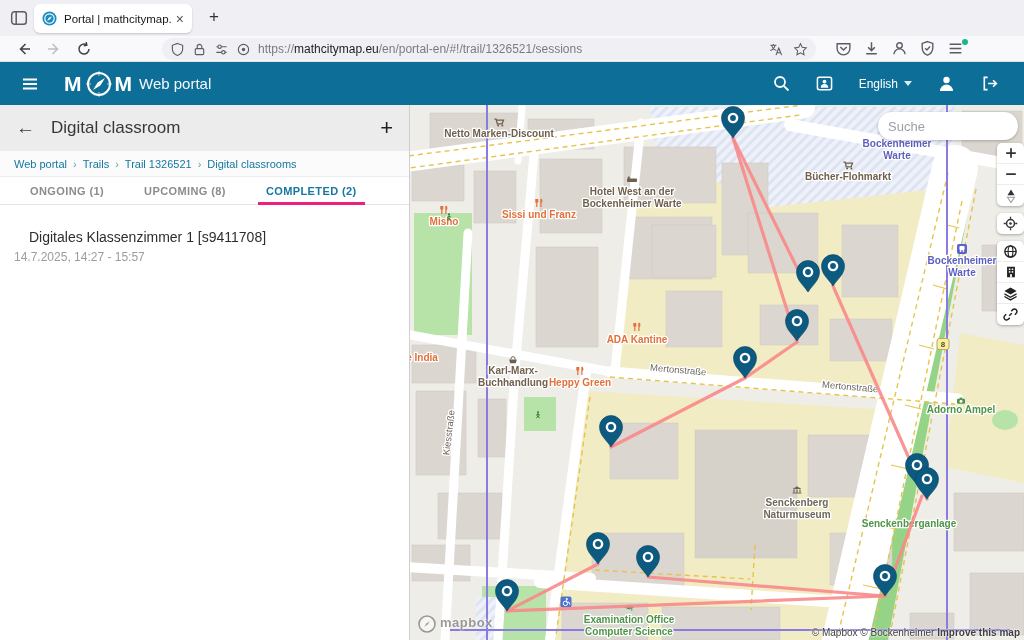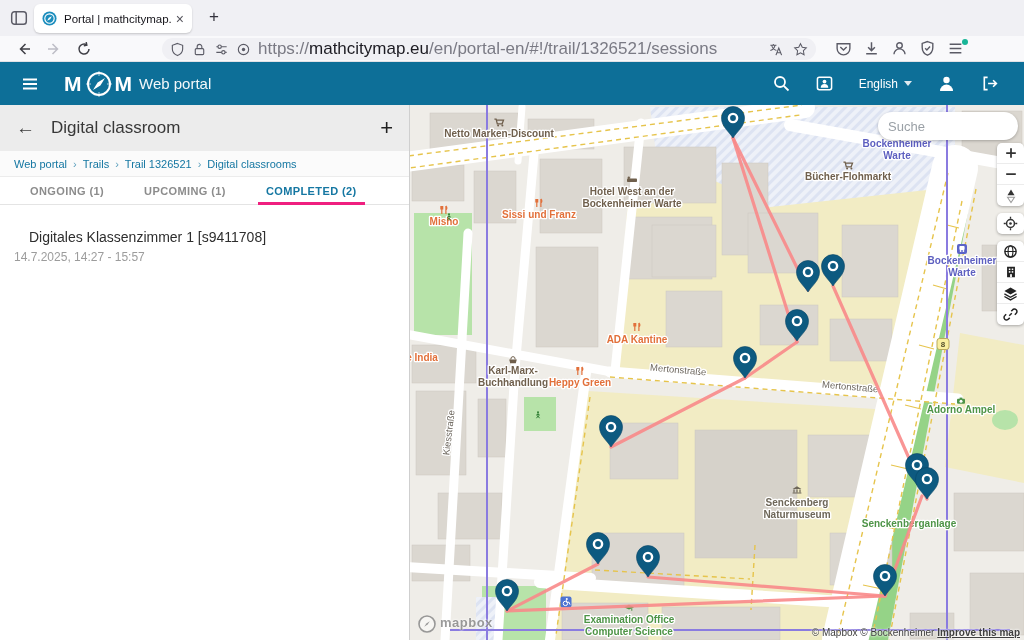--- a/index.html
+++ b/index.html
@@ -12,21 +12,21 @@
        box-shadow:0 1px 2px rgba(0,0,0,.18);display:flex;align-items:center;padding:0 8px;box-sizing:border-box;}
   .tab .fav{width:15px;height:15px;flex:0 0 15px;}
   .tab .title{font-size:11.5px;color:#15141a;margin-left:7px;white-space:nowrap;overflow:hidden;flex:1;}
   .tab .close{font-size:14px;color:#55545c;margin-left:4px;line-height:14px;}
   .newtab{position:absolute;left:203px;top:7px;font-size:17px;color:#33323c;width:22px;text-align:center;}
   .toolbar{position:absolute;left:0;top:36px;width:1024px;height:26px;background:#f9f9fb;border-bottom:1px solid #e1e1e6;box-sizing:border-box;}
   .navic{position:absolute;top:41px;width:16px;height:16px;color:#5b5b66;}
   .urlbar{position:absolute;left:162px;top:38px;width:654px;height:22px;background:#f0f0f4;border-radius:11px;
           display:flex;align-items:center;padding:0 8px;box-sizing:border-box;}
   .urlbar .ic{width:15px;height:15px;margin-right:7px;color:#5b5b66;flex:0 0 15px;}
-  .urltext{font-size:17px;color:#7a7a84;white-space:nowrap;overflow:hidden;flex:1;}
+  .urltext{font-size:12px;color:#7a7a84;white-space:nowrap;overflow:hidden;flex:1;}
   .urltext b{color:#1c1b22;font-weight:normal;}
   .urlbar .right{margin-left:auto;display:flex;gap:10px;}
   .tbright{position:absolute;top:40px;width:17px;height:17px;color:#5b5b66;}
   .menudot{position:absolute;left:962px;top:39px;width:6px;height:6px;border-radius:50%;background:#18b597;}
   
   .appbar{position:absolute;left:0;top:62px;width:1024px;height:43px;background:#0d6f98;display:flex;align-items:center;color:#fff;}
   .burger{margin-left:22px;width:16px;height:12px;}
   .logo{display:flex;align-items:center;margin-left:26px;font-weight:bold;font-size:21px;letter-spacing:1px;}
   .logo .m{line-height:1;}
   .logo svg{margin:0 1px;}
@@ -58,21 +58,21 @@
   .map-search{position:absolute;left:468px;top:7px;width:140px;height:28px;background:#fff;border:none;border-radius:14px;
               box-shadow:0 1px 3px rgba(0,0,0,.25);font-size:13px;color:#444;padding:0 10px;box-sizing:border-box;font-family:"Liberation Sans",sans-serif;}
   .map-search::placeholder{color:#9aa0a6;}
   .ctrl{position:absolute;left:587px;width:27px;background:#fff;border-radius:5px;box-shadow:0 1px 3px rgba(0,0,0,.3);overflow:hidden;}
   .ctrl .btn{width:27px;height:21px;display:flex;align-items:center;justify-content:center;border-bottom:1px solid #ececec;box-sizing:border-box;}
   .ctrl .btn:last-child{border-bottom:none;}
   .mblogo{position:absolute;left:8px;top:510px;display:flex;align-items:flex-start;opacity:.85;}
   .mblogo .word{font-size:13px;font-weight:bold;color:#8a8a8a;letter-spacing:.5px;margin-left:4px;
                 text-shadow:0 0 2px #fff,0 0 2px #fff;}
   .attrib{position:absolute;right:4px;bottom:2px;font-size:10px;color:#3f3f3f;text-shadow:0 0 2px #fff,0 0 3px #fff;}
-  .attrib b{font-weight:bold;text-decoration:underline;}
+  .attrib b{font-weight:bold;}
 </style>
 </head>
 <body>
 
 <div class="screen">
 
   <div class="tabstrip">
     <svg class="ffview" viewBox="0 0 16 16">
       <rect x="1.5" y="2.5" width="13" height="11" rx="2.5" fill="none" stroke="currentColor" stroke-width="1.3"></rect>
       <path d="M5.5,2.5 V13.5" stroke="currentColor" stroke-width="1.3"></path>
@@ -196,21 +196,21 @@
         <span>Web portal</span>
         <span class="sep">›</span>
         <span>Trails</span>
         <span class="sep">›</span>
         <span>Trail 1326521</span>
         <span class="sep">›</span>
         <span>Digital classrooms</span>
       </div>
     <div class="ptabs" id="tabs">
         <div class="ptab">ONGOING (1)</div>
-        <div class="ptab">UPCOMING (1)</div>
+        <div class="ptab">UPCOMING (8)</div>
         <div class="ptab active">COMPLETED (2)</div>
       </div>
     <div class="plist" id="sesslist">
         <div class="sess">
           <div class="sname">Digitales Klassenzimmer 1 [s9411708]</div>
           <div class="stime">14.7.2025, 14:27 - 15:57</div>
         </div>
       </div>
   </div>
 

